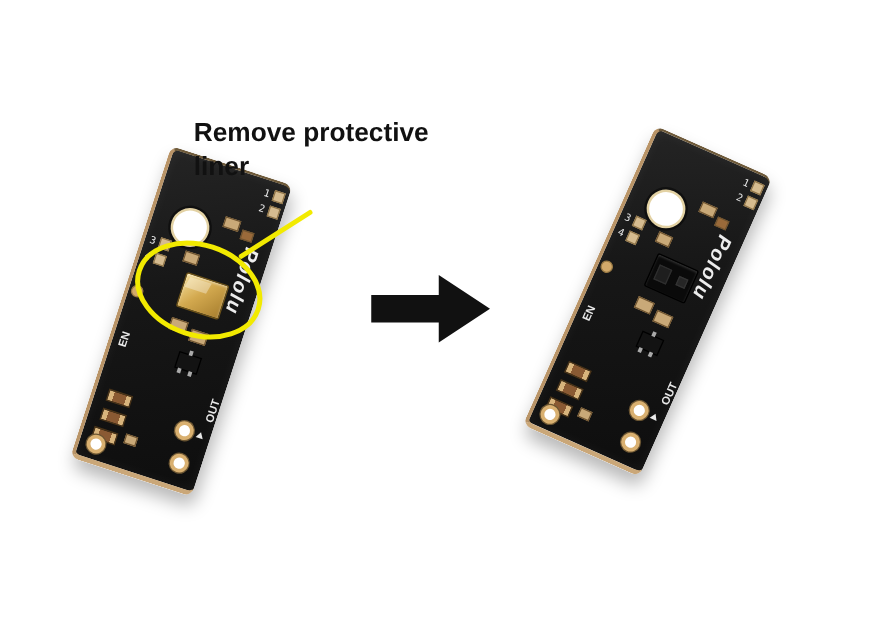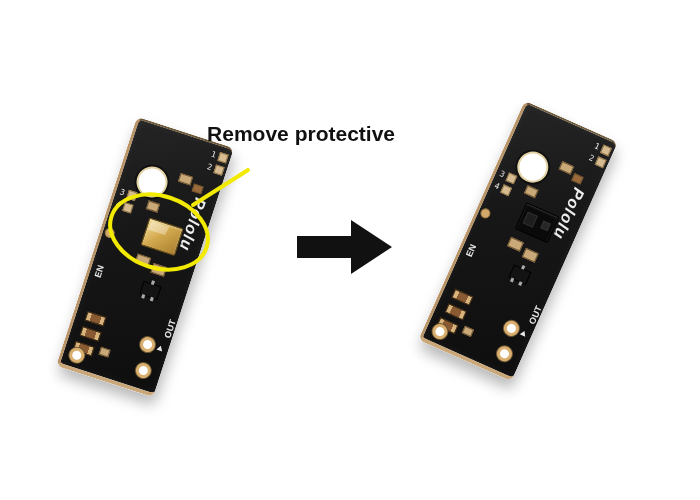--- a/index.html
+++ b/index.html
@@ -1,20 +1,20 @@
 <!DOCTYPE html>
 <html><head>
 <meta charset="utf-8">
 <style>
   html,body{margin:0;padding:0;}
   body{font-family:"Liberation Sans",sans-serif;background:#fff;}
   .scene{position:relative;width:700px;height:500px;background:#ffffff;overflow:hidden;}
 
   
-  .annotation{position:absolute;left:155px;top:120px;width:240px;text-align:right;
+  .annotation{position:absolute;left:155px;top:93px;width:240px;text-align:left;
     font-weight:bold;font-size:21px;line-height:27px;color:#111;}
   .overlay{position:absolute;left:0;top:0;width:700px;height:500px;pointer-events:none;}
 
   
   .board{position:absolute;width:102px;height:262px;box-sizing:border-box;
     background:linear-gradient(155deg,#242424 0%,#171717 40%,#0e0e0e 100%);
     border-radius:7px;
     border-left:3px solid #b99467;border-bottom:4px solid #caa778;border-top:2px solid #6e5a3a;
     box-shadow:4px 8px 14px rgba(0,0,0,0.28), inset 0 0 10px rgba(255,255,255,0.05);}
   .board-left{left:94px;top:126px;transform:rotate(18deg);}
@@ -155,20 +155,21 @@
     <div class="res res2"></div>
     <div class="res res3"></div>
     <div class="chip chip-f"></div>
     <div class="via via1"></div>
     <div class="via via2"></div>
     <div class="via via3"></div>
   </div>
 
   <div class="annotation">
     <div>Remove protective</div>
+    <div>liner</div>
   </div>
 
   <svg class="overlay" viewBox="0 0 700 500">
     <line x1="248" y1="170" x2="193" y2="205" stroke-width="4" stroke-linecap="round" stroke="#f2ea00"></line>
     <ellipse cx="159" cy="232" rx="50" ry="36" fill="none" stroke-width="4" transform="rotate(18 159 232)" stroke="#f2ea00"></ellipse>
     <polygon points="297,236 351,236 351,220 392,247 351,274 351,258 297,258" fill="#111111"></polygon>
   </svg>
 
 </div>
 

